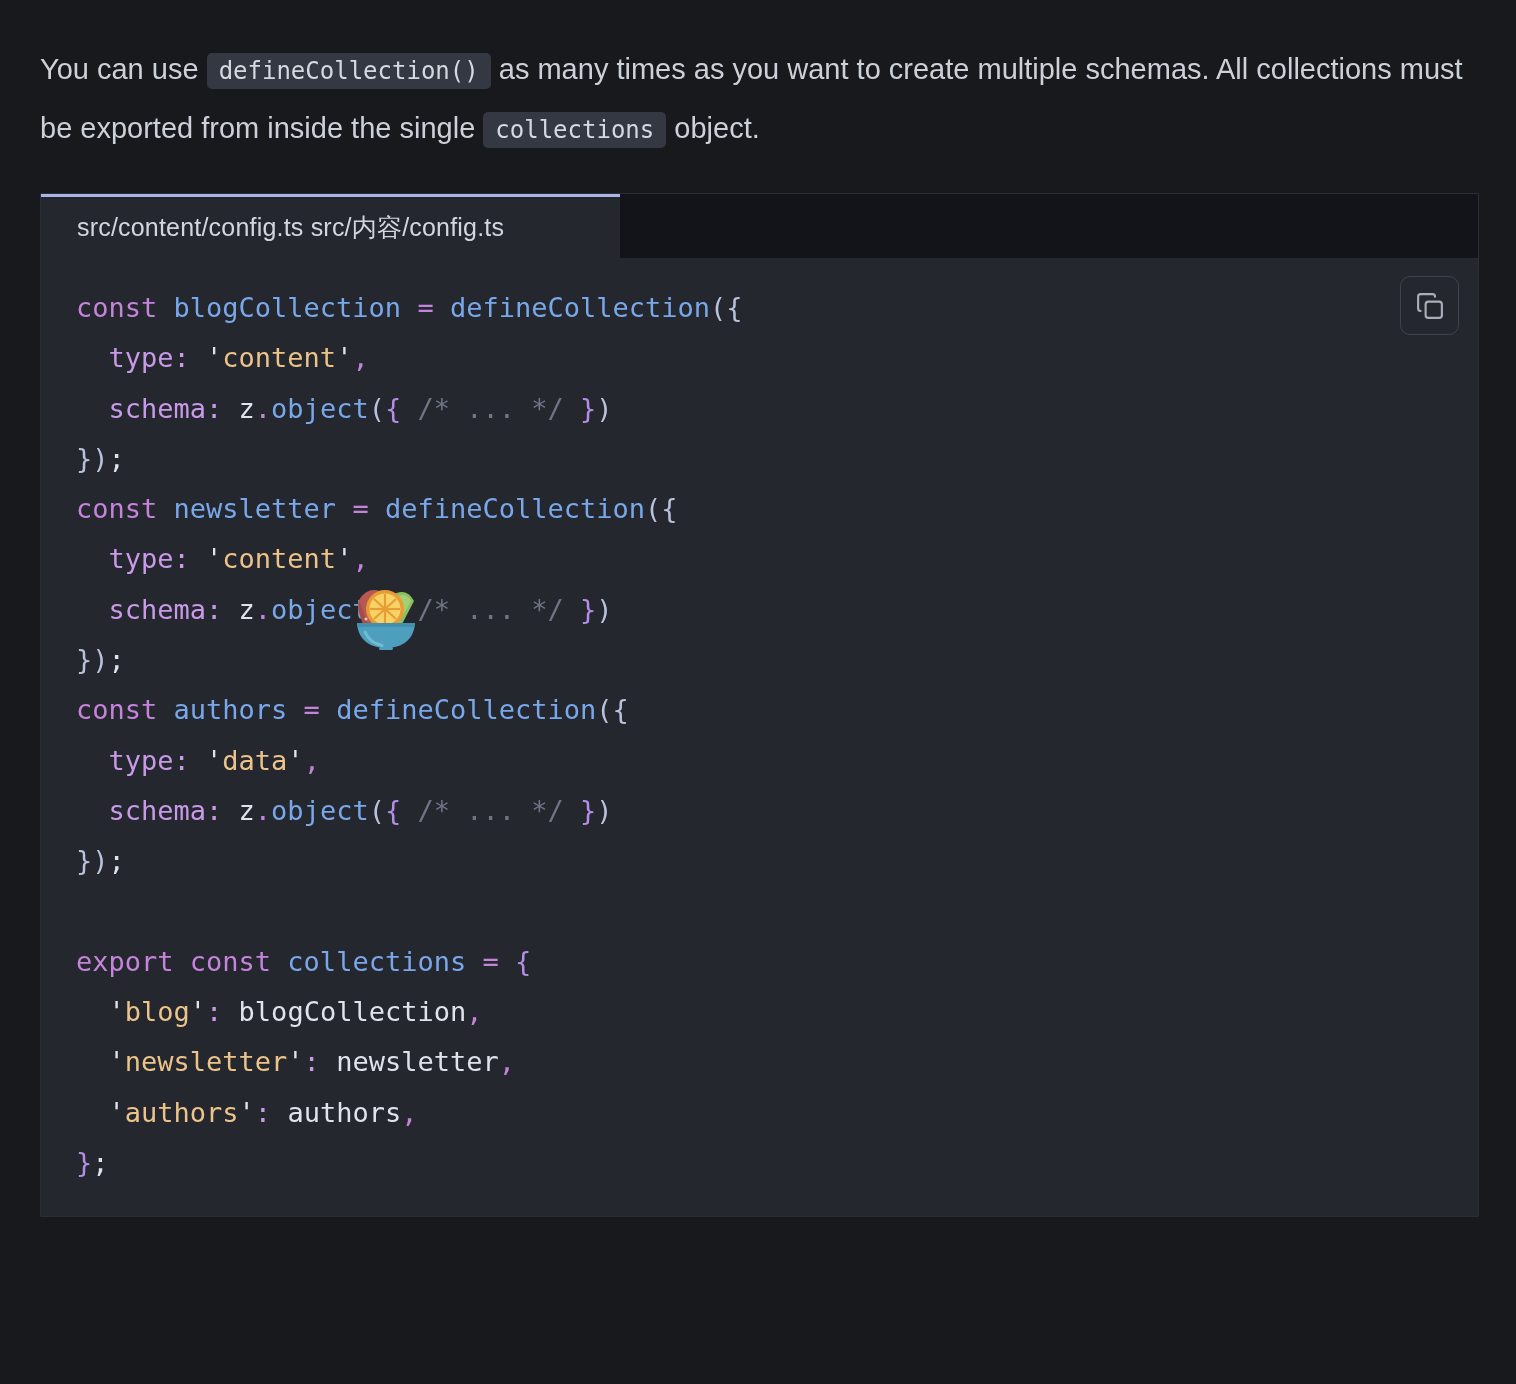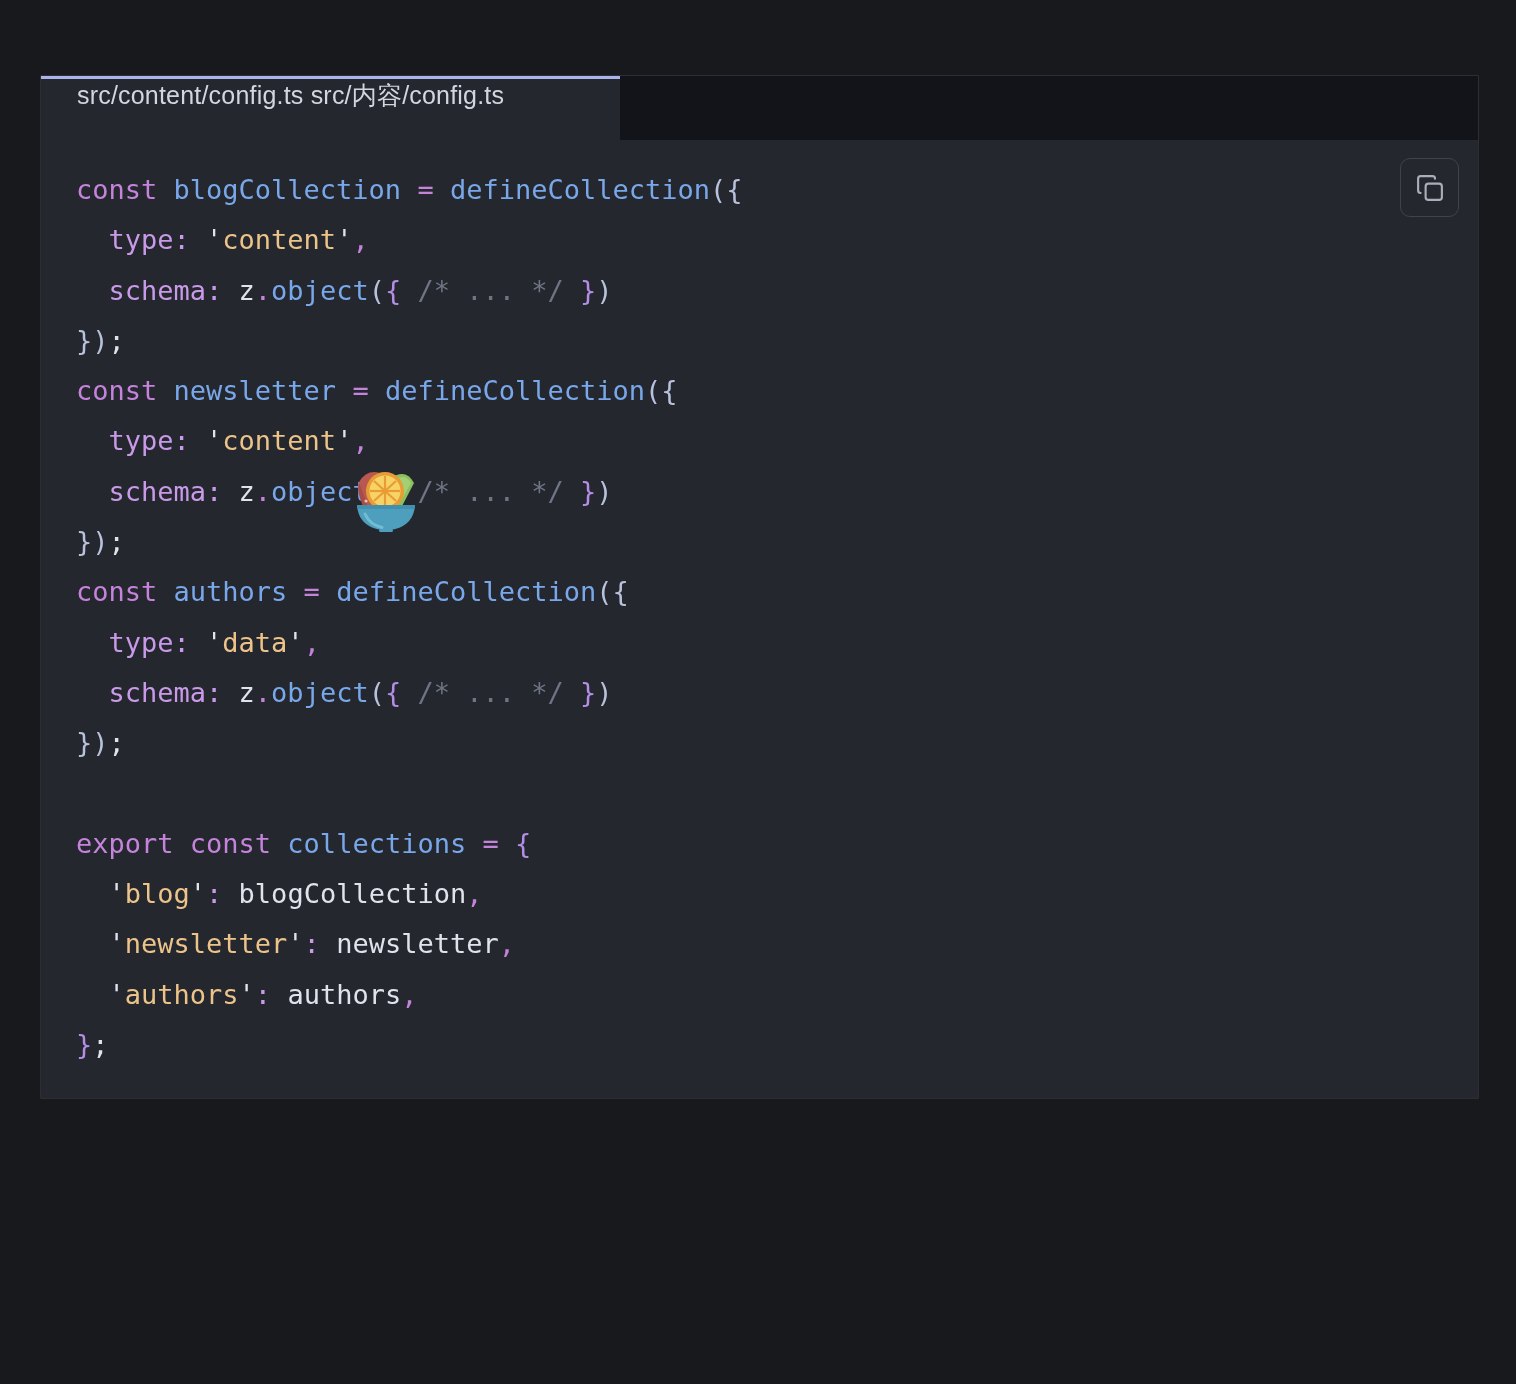--- a/index.html
+++ b/index.html
@@ -43,20 +43,21 @@
     display: flex;
     height: 64px;
     align-items: stretch;
   }
   .tab {
     width: 579px;
     box-sizing: border-box;
     border-top: 3px solid var(--accent, #aab4e8);
     background: var(--panel-bg, #25272f);
     display: flex;
+    align-items: center;
     padding-left: 36px;
     font-size: 25px;
     color: #d2d6e0;
     letter-spacing: 0.2px;
     cursor: default;
   }
   .tab-filler {
     flex: 1;
     background: var(--filler-bg, #121419);
   }
@@ -96,20 +97,21 @@
     width: 62px;
     height: 72px;
     pointer-events: none;
   }
 </style>
 </head>
 <body>
 
 <main class="page">
 
+  <p class="para">You can use <code class="ic">defineCollection()</code> as many times as you want to create multiple schemas. All collections must be exported from inside the single <code class="ic">collections</code> object.</p>
 
   <section class="code-frame">
     <div class="tabbar">
       <div class="tab">
         <span>src/content/config.ts src/内容/config.ts</span>
       </div>
       <div class="tab-filler"></div>
     </div>
 
     <div class="code-area">

